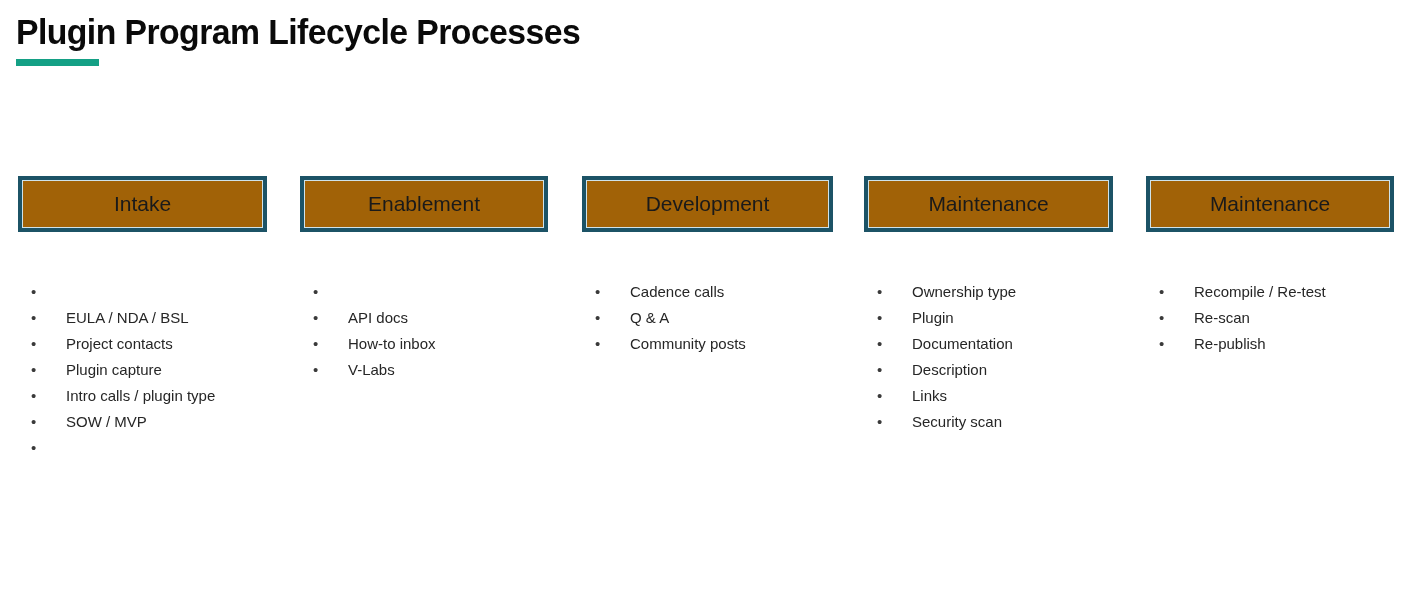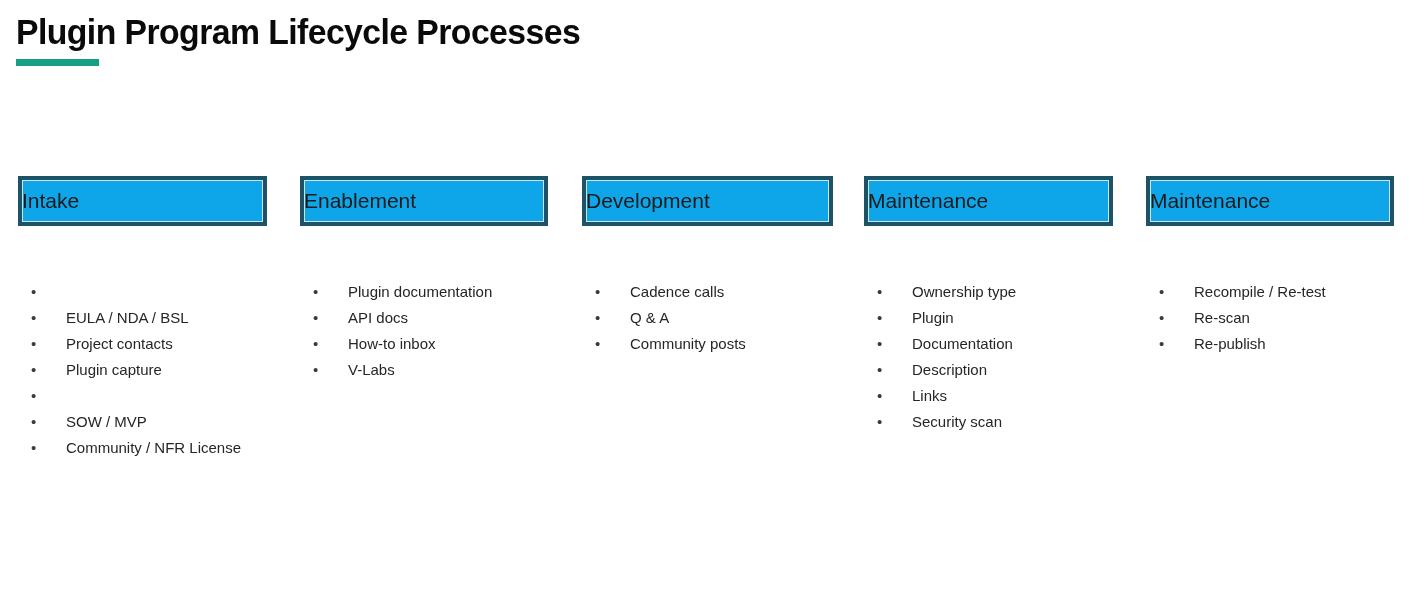--- a/index.html
+++ b/index.html
@@ -56,27 +56,27 @@
   .column.c2 { left: 582px;  width: 251px; }
   .column.c3 { left: 864px;  width: 249px; }
   .column.c4 { left: 1146px; width: 248px; }
 
   
   .header-box {
     position: absolute;
     top: 176px;
     left: 0;
     width: 100%;
-    height: 50px;
+    height: 56px;
     box-sizing: border-box;
     border: 4px solid #1c5366;
-    background: #0ea5e9;
+    background: #a16207;
     display: flex;
     align-items: center;
-    justify-content: flex-start;
+    justify-content: center;
   }
   .header-box::after {
     content: "";
     position: absolute;
     left: 0; right: 0; top: 0; bottom: 0;
     border: 1px solid #cfe3ea;
     pointer-events: none;
   }
   .header-label {
     font-size: 21px;
@@ -143,40 +143,39 @@
       <li class="bullet-item">
         <span class="bullet-dot">•</span>
         <span class="bullet-text">Project contacts</span>
       </li>
       <li class="bullet-item">
         <span class="bullet-dot">•</span>
         <span class="bullet-text">Plugin capture</span>
       </li>
       <li class="bullet-item">
         <span class="bullet-dot">•</span>
+        <span class="bullet-text">Intro calls / plugin type</span>
       </li>
       <li class="bullet-item">
         <span class="bullet-dot">•</span>
         <span class="bullet-text">SOW / MVP</span>
       </li>
       <li class="bullet-item">
         <span class="bullet-dot">•</span>
-        <span class="bullet-text">Community / NFR License</span>
       </li>
     </ul>
   </div>
 
   <div class="column c1">
     <div class="header-box">
       <span class="header-label">Enablement</span>
     </div>
     <ul class="bullet-list">
       <li class="bullet-item">
         <span class="bullet-dot">•</span>
-        <span class="bullet-text">Plugin documentation</span>
       </li>
       <li class="bullet-item">
         <span class="bullet-dot">•</span>
         <span class="bullet-text">API docs</span>
       </li>
       <li class="bullet-item">
         <span class="bullet-dot">•</span>
         <span class="bullet-text">How-to inbox</span>
       </li>
       <li class="bullet-item">

